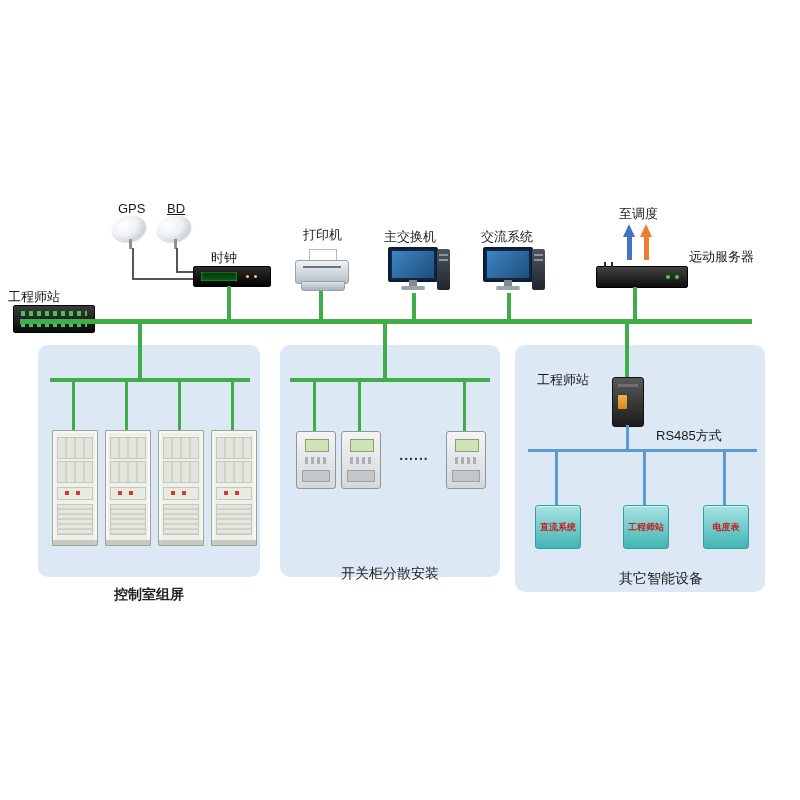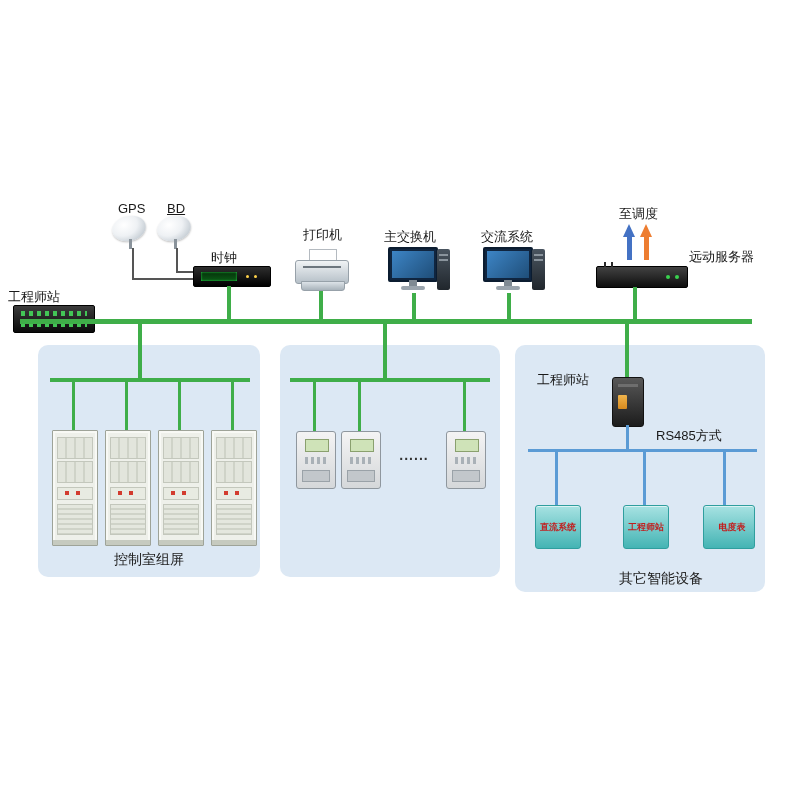--- a/index.html
+++ b/index.html
@@ -222,21 +222,21 @@
       <div class="foot"></div>
   </div>
   <div class="cabinet" style="left:211px;top:430px;">
     <div class="mod m1"></div>
       <div class="mod m2"></div>
     <div class="leds"></div>
       <div class="vent"></div>
       <div class="foot"></div>
   </div>
 
-  <div class="panel-label" style="left:38px;top:551px;width:222px;">控制室组屏</div>
+  <div class="panel-label" style="left:38px;top:586px;width:222px;font-weight:bold;">控制室组屏</div>
 
   <div class="gline" style="left:290px;top:378px;width:200px;height:4px;"></div>
   <div class="gline" style="left:313px;top:382px;width:3px;height:49px;"></div>
   <div class="gline" style="left:358px;top:382px;width:3px;height:49px;"></div>
   <div class="gline" style="left:463px;top:382px;width:3px;height:49px;"></div>
 
   <div class="relay" style="left:296px;top:431px;">
     <div class="lcd"></div>
       <div class="keys"></div>
       <div class="strip"></div>
@@ -246,37 +246,38 @@
       <div class="keys"></div>
       <div class="strip"></div>
   </div>
   <div class="ellipsis" style="left:388px;top:447px;width:52px;text-align:center;">......</div>
   <div class="relay" style="left:446px;top:431px;">
     <div class="lcd"></div>
       <div class="keys"></div>
       <div class="strip"></div>
   </div>
 
+  <div class="panel-label" style="left:280px;top:565px;width:220px;">开关柜分散安装</div>
 
   <div class="lbl" style="left:537px;top:371px;">工程师站</div>
   <div class="comm"></div>
   <div class="bline" style="left:626px;top:425px;width:3px;height:25px;"></div>
 
   <div class="lbl" style="left:656px;top:427px;">RS485方式</div>
   <div class="bline" style="left:528px;top:449px;width:229px;height:3px;"></div>
 
   <div class="bline" style="left:555px;top:452px;width:3px;height:53px;"></div>
   <div class="bline" style="left:643px;top:452px;width:3px;height:53px;"></div>
   <div class="bline" style="left:723px;top:452px;width:3px;height:53px;"></div>
 
   <div class="dev" style="left:535px;top:505px;">
     <span>直流系统</span>
   </div>
   <div class="dev" style="left:623px;top:505px;">
     <span>工程师站</span>
   </div>
-  <div class="dev" style="left:703px;top:505px;padding-left:6px;">
+  <div class="dev" style="left:703px;top:505px;">
     <span>电度表</span>
   </div>
 
   <div class="panel-label" style="left:515px;top:570px;width:208px;padding-left:42px;">其它智能设备</div>
 
 </div>
 
 </body></html>

